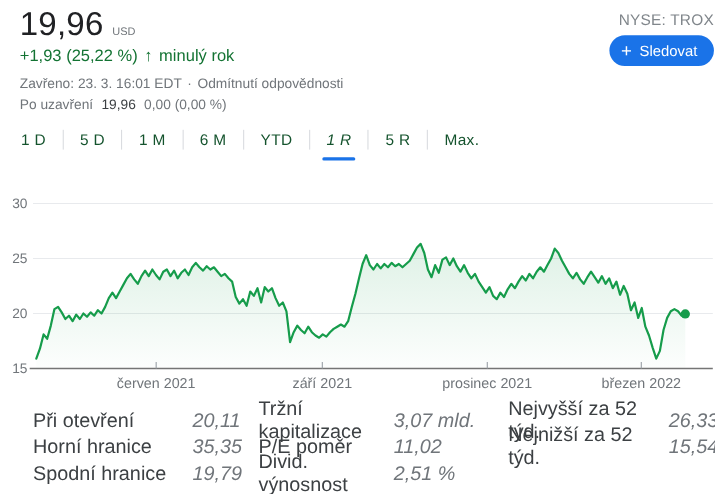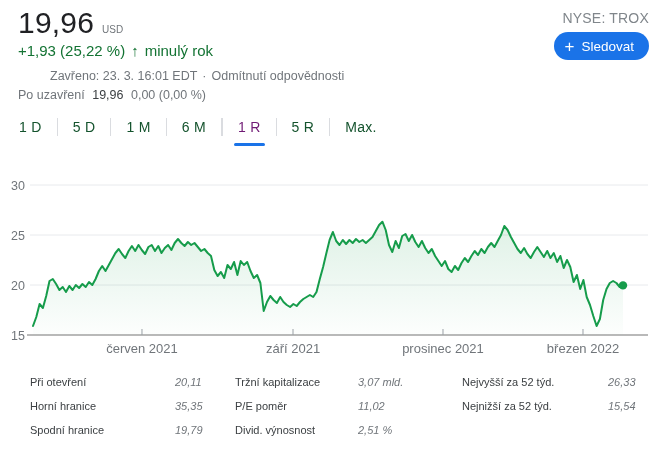--- a/index.html
+++ b/index.html
@@ -8,51 +8,51 @@
     font-family:"Liberation Sans","DejaVu Sans",sans-serif;
     padding-left:20px;
     -webkit-font-smoothing:antialiased;
   }
   
   .price-row{position:absolute;top:6px;left:18px;display:flex;align-items:baseline;}
   .price{font-size:30px;color:#202124;letter-spacing:.2px;}
   .currency{font-size:10px;color:#70757a;margin-left:8px;}
   .change-row{position:absolute;top:42px;left:18px;font-size:15px;color:#137333;display:flex;align-items:center;gap:4px;}
   .up-arrow{font-size:15px;font-weight:bold;margin:0 2px 0 2px;}
-  .meta1{position:absolute;top:69px;left:18px;font-size:12.5px;color:#70757a;margin-left:32px;}
+  .meta1{position:absolute;top:69px;left:18px;font-size:12.5px;color:#70757a;}
   .meta1 .dot{margin:0 5px;}
   .disclaimer-link{color:#70757a;text-decoration:none;cursor:pointer;}
   .meta2{position:absolute;top:88px;left:18px;font-size:12.5px;color:#70757a;}
   .meta2 .ah-price{color:#3c4043;margin:0 4px;}
   .exchange{position:absolute;top:10px;right:21px;font-size:14px;color:#80868b;letter-spacing:.2px;}
   .follow-btn{
     position:absolute;top:32px;right:21px;height:28px;border:none;cursor:pointer;
     background:#1a73e8;color:#fff;border-radius:15px;display:flex;align-items:center;
     padding:0 15px 0 11px;font-size:13.5px;font-family:inherit;gap:7px;
   }
   .plus-glyph{font-size:17px;line-height:1;font-weight:400;}
   
   .tabs{position:absolute;top:112px;left:4px;display:flex;align-items:center;height:30px;}
   .tab{
     position:relative;background:none;border:none;cursor:pointer;font-family:inherit;
     font-size:14px;color:#14532d;padding:5px 15px;letter-spacing:.3px;
   }
-  .tab.active{color:#701a75;}
+  .tab.active{color:#14532d;font-style:italic;}
   .tab.active::after{
     content:"";position:absolute;left:11px;right:11px;bottom:-6px;height:3px;
     background:#1a73e8;border-radius:2px;
   }
   .tab-sep{width:1px;height:18px;background:#dadce0;}
   
   #chart-svg{position:absolute;top:165px;left:0;display:block;}
   #chart-svg text{font-family:"Liberation Sans","DejaVu Sans",sans-serif;}
   
   .stats{position:absolute;top:370px;left:30px;display:grid;
     grid-template-columns:145px 60px 123px 104px 146px 42px;
-    grid-auto-rows:24px;align-items:center;font-size:11px;}
+    grid-auto-rows:24px;align-items:center;font-size:18px;}
   .stat-label{color:#3c4043;}
   .stat-value{color:#70757a;font-style:italic;}
 </style>
 </head>
 <body>
 
 <div class="page">
 
   <div class="price-row">
     <span class="price">19,96</span>
@@ -84,20 +84,21 @@
 
   <div class="tabs">
     <button class="tab">1 D</button>
     <span class="tab-sep"></span>
     <button class="tab">5 D</button>
     <span class="tab-sep"></span>
     <button class="tab">1 M</button>
     <span class="tab-sep"></span>
     <button class="tab">6 M</button>
     <span class="tab-sep"></span>
+    <button class="tab">YTD</button>
     <span class="tab-sep"></span>
     <button class="tab active">1 R</button>
     <span class="tab-sep"></span>
     <button class="tab">5 R</button>
     <span class="tab-sep"></span>
     <button class="tab">Max.</button>
   </div>
 
   <svg id="chart-svg" width="650" height="200">
       <defs>

